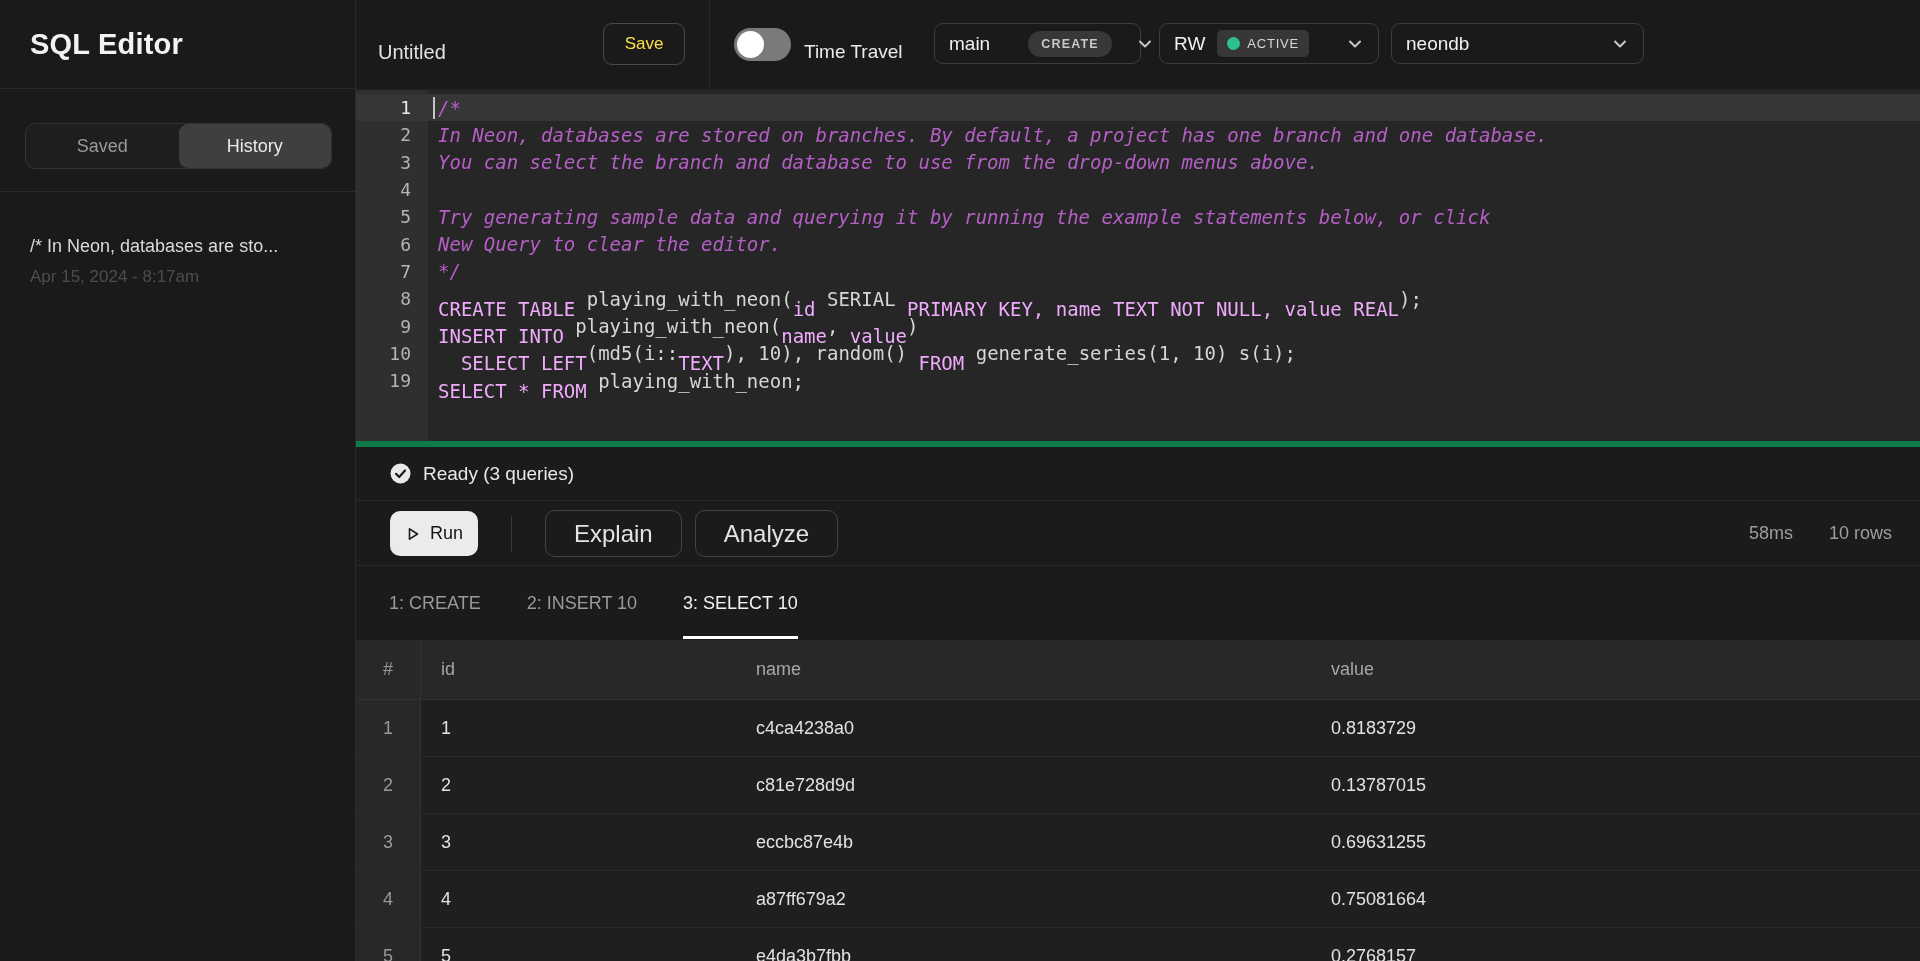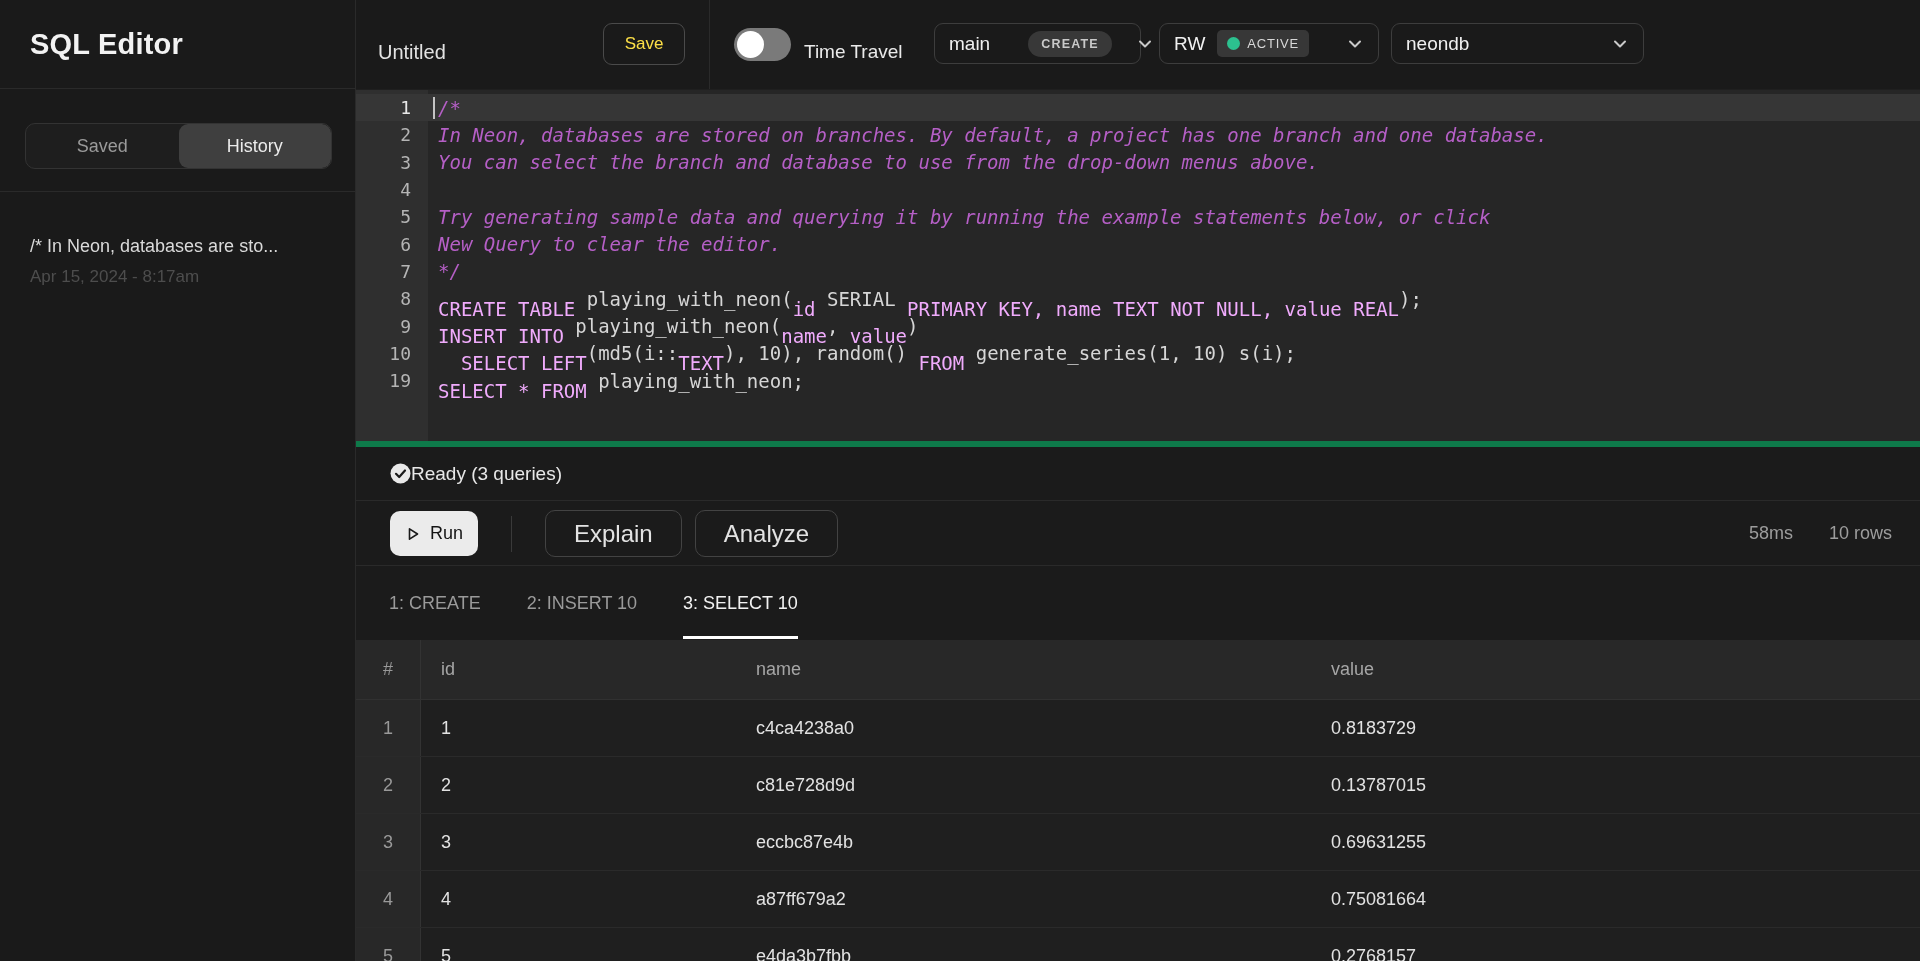--- a/index.html
+++ b/index.html
@@ -71,21 +71,21 @@
   .tk-k { color:#f0abfc;margin-top:20px; }
   .tk-d { color:#d6d6d6; }
   .cursor { display:inline-block; width:2px; height:22px; background:#c4c4c4;
     margin-left:-5px; margin-right:3px; }
 
   
   .green-bar { position:absolute; left:356px; top:441px; width:1564px; height:6px;
     z-index:5; }
   .status-row { position:absolute; left:356px; top:447px; width:1564px; height:54px;
     background:#1b1b1b; border-bottom:1px solid #2a2a2a; display:flex; align-items:center;
-    padding-left:34px; z-index:5; }
+    padding-left:34px; gap:12px; z-index:5; }
   .status-text { font-size:19px; color:#e8e8e8; }
   .actions-row { position:absolute; left:356px; top:502px; width:1564px; height:64px;
     border-bottom:1px solid #2a2a2a; display:flex; align-items:center;
     padding:0 28px 0 34px; z-index:5; }
   .run-btn { width:88px; height:45px; border:none; border-radius:10px; background:#ebebeb;
     color:#141414; font-size:18px; font-weight:500; font-family:inherit; display:flex;
     align-items:center; justify-content:center; gap:9px; cursor:pointer; }
   .act-sep { width:1px; height:36px; background:#3a3a3a; margin:0 33px; }
   .ghost-btn { height:47px; border:1px solid #434343; border-radius:10px; background:transparent;
     color:#e3e3e3; font-size:24px; font-family:inherit; padding:0 28px; cursor:pointer; }

